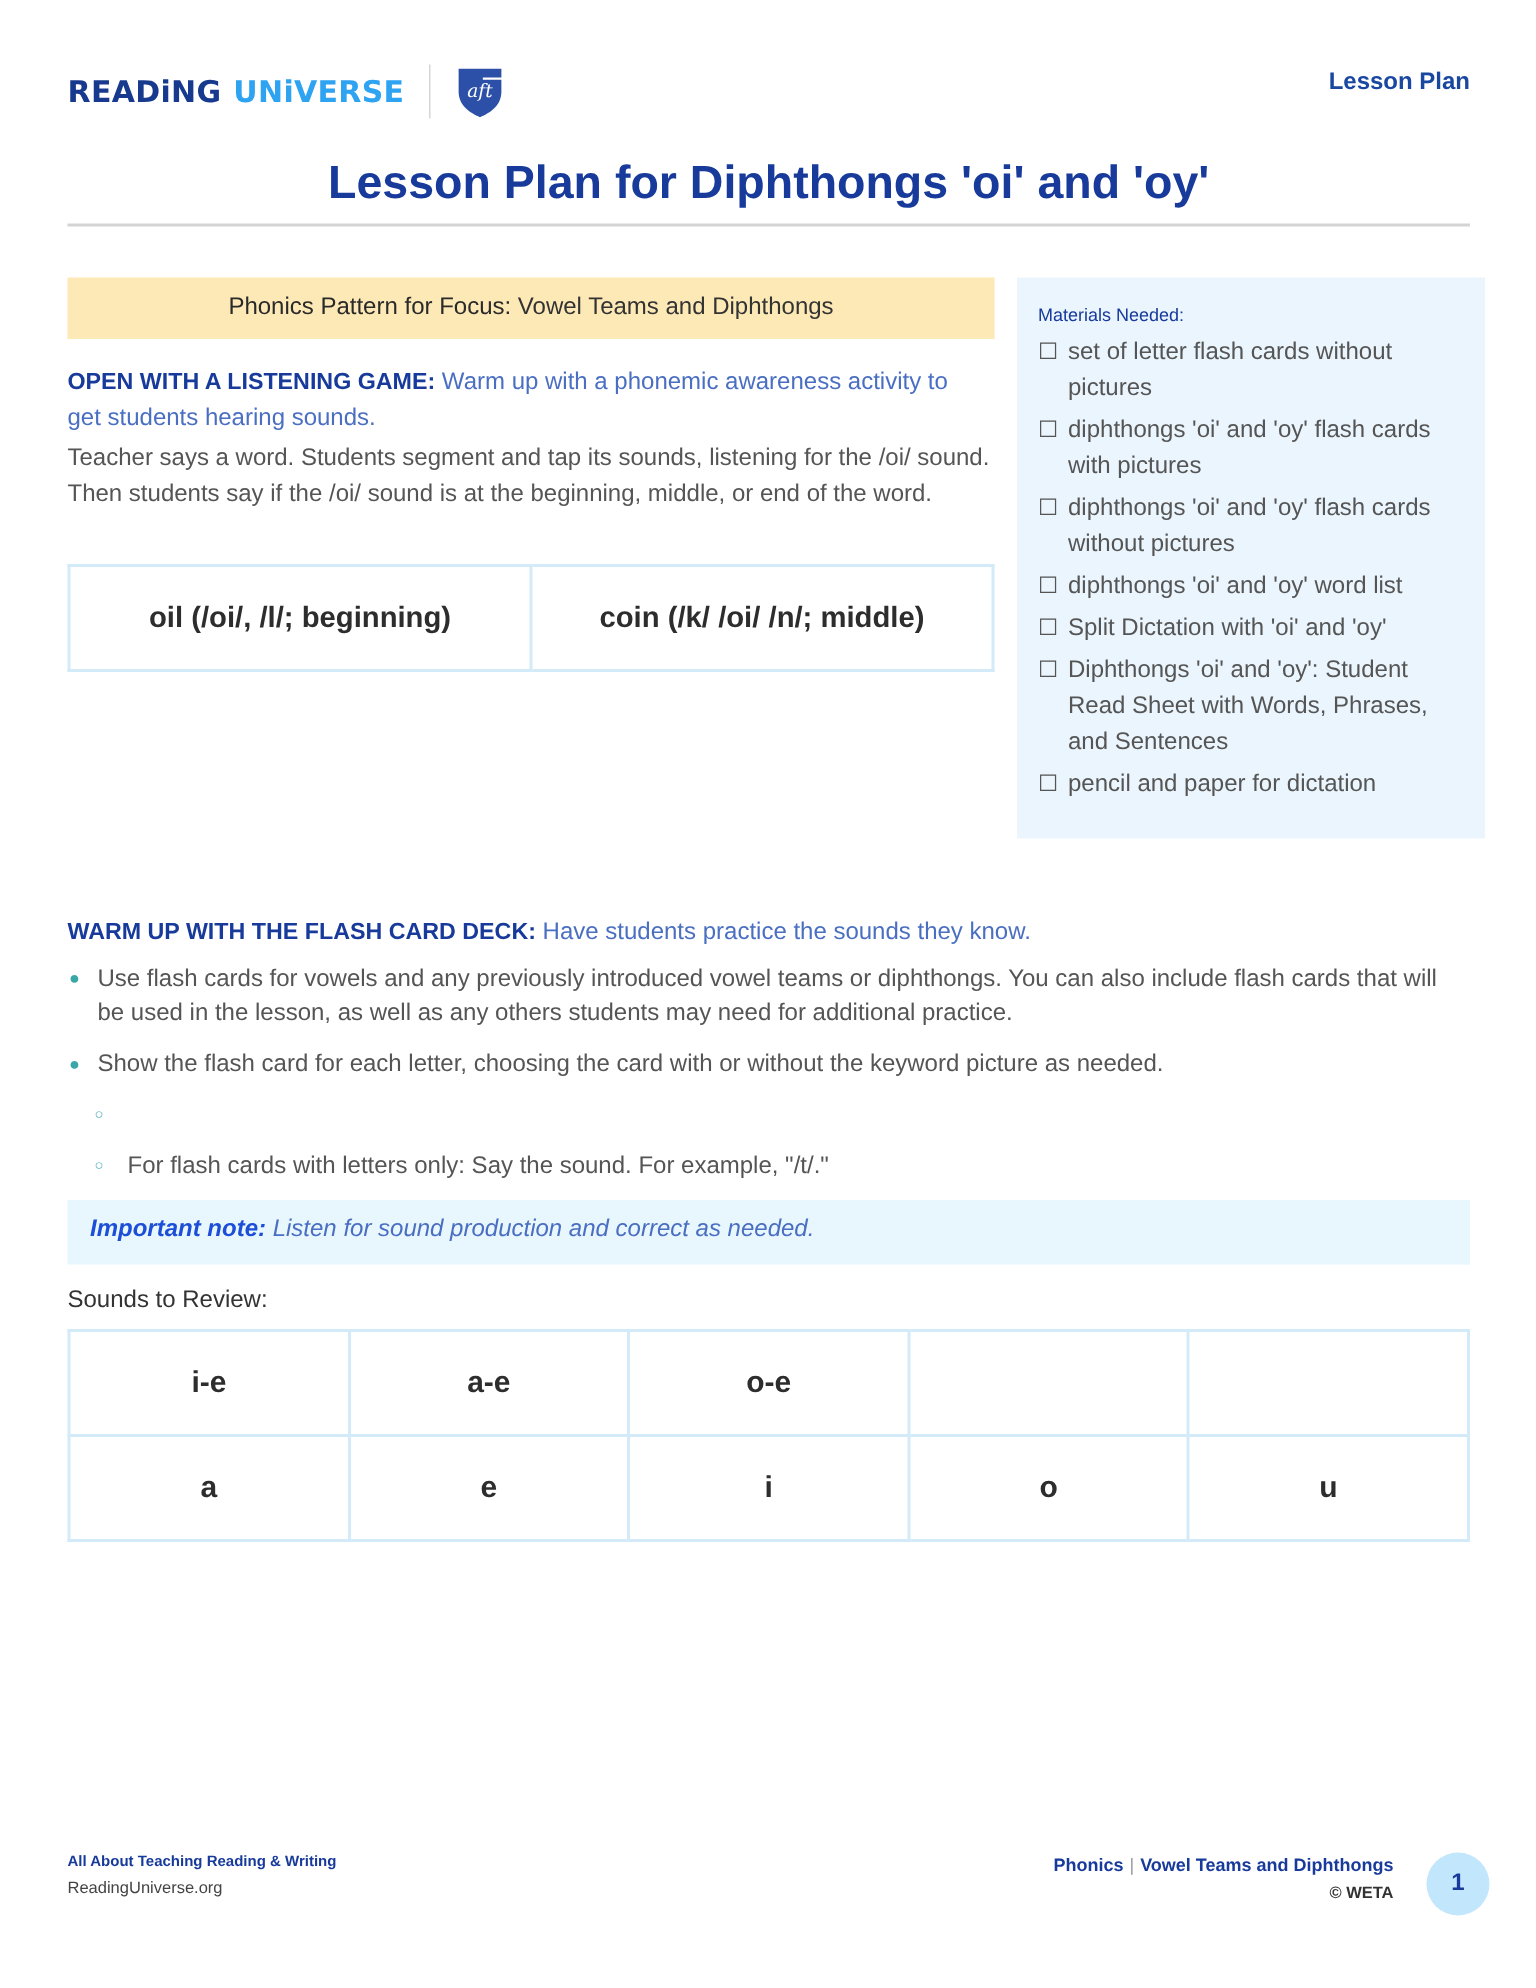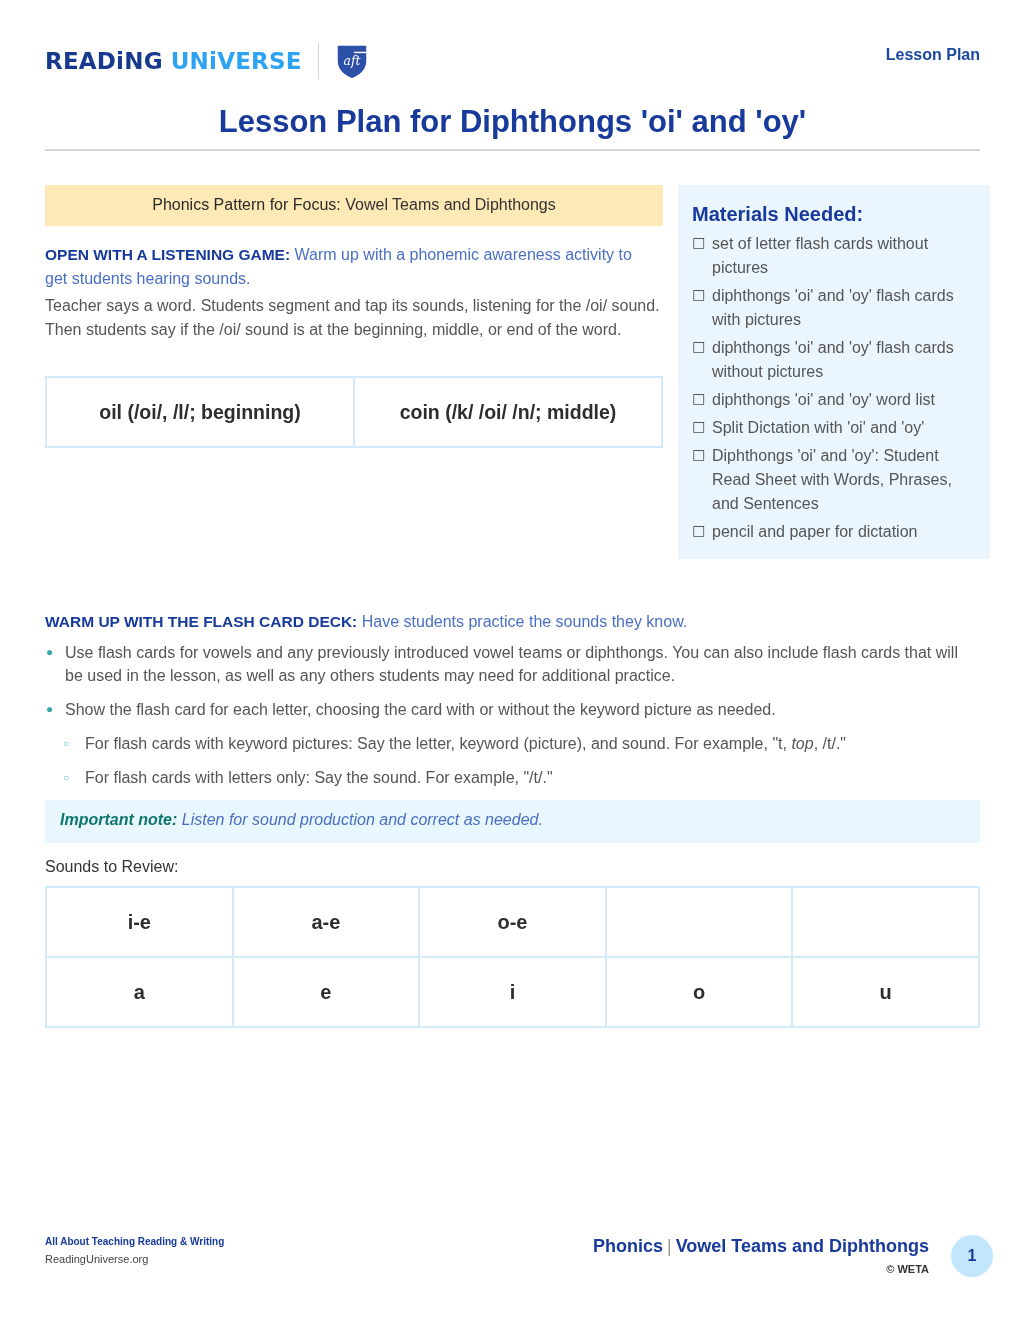--- a/index.html
+++ b/index.html
@@ -1,21 +1,21 @@
 <!DOCTYPE html>
 <html><head>
   <meta charset="utf-8">
   <style>
     * { box-sizing: border-box; margin: 0; padding: 0; }
     html, body { width: 1024px; height: 1325px; background: #ffffff; }
     body { font-family: "Liberation Sans", sans-serif; color: #444; position: relative; overflow: hidden; }
 
     .header { position: absolute; left: 45px; top: 36px; width: 935px; height: 40px; }
     .logo { position: absolute; left: 0; top: 6px; display: flex; align-items: center; }
-    .logo-word { font-family: "DejaVu Sans", sans-serif; font-weight: 900; font-size: 23px; letter-spacing: 0.2px; }
+    .logo-word { font-family: "DejaVu Sans", sans-serif; font-weight: 900; font-size: 20px; letter-spacing: 0.2px; }
     .logo-reading { color: #173a8f; }
     .logo-universe { color: #2ea3f2; margin-left: 8px; }
     .logo-divider { width: 1px; height: 36px; background: #d6d6d6; margin: 0 14px 0 16px; }
     .aft-shield { width: 38px; height: 38px; }
     .header-label { position: absolute; right: 0; top: 10px; font-weight: bold; font-size: 16px; color: #1a47a0; }
 
     .title { position: absolute; left: 45px; top: 104px; width: 935px; text-align: center; font-weight: bold; font-size: 31px; color: #173a9b; }
     .title-rule { position: absolute; left: 45px; top: 149px; width: 935px; height: 2px; background: #d4d4d4; }
 
     .focus-bar { position: absolute; left: 45px; top: 185px; width: 618px; height: 41px; background: #fde9b6; padding: 11px 16px; font-size: 16px; color: #333; text-align: center; }
@@ -24,43 +24,43 @@
     .section-head { font-weight: bold; color: #173a9b; font-size: 15.5px; }
     .section-sub { color: #4a6fc2; }
 
     .listen { position: absolute; left: 45px; top: 243px; width: 610px; font-size: 16px; line-height: 24px; }
     .listen-body { position: absolute; left: 45px; top: 294px; width: 620px; font-size: 16px; line-height: 24px; color: #555; }
 
     .word-table { position: absolute; left: 45px; top: 376px; width: 618px; border-collapse: collapse; }
     .word-table td { border: 2px solid #d3ebf8; height: 70px; text-align: center; font-weight: bold; font-size: 19.5px; color: #2d2d2d; width: 50%; }
 
     .materials { position: absolute; left: 678px; top: 185px; width: 312px; height: 374px; background: #eaf5fd; padding: 18px 14px; }
-    .materials-title { font-weight: bold; font-size: 20px; color: #173a9b; margin-bottom: 6px; }
+    .materials-title { font-weight: normal; font-size: 12px; color: #173a9b; margin-bottom: 6px; }
     .mat-item { display: flex; font-size: 16px; line-height: 24px; color: #555; margin-bottom: 4px; }
     .mat-box { flex: 0 0 20px; font-size: 15px; color: #555; line-height: 24px; }
 
     .warmup { position: absolute; left: 45px; top: 613px; width: 940px; font-size: 16px; }
     .bullets { position: absolute; left: 45px; top: 641px; width: 935px; font-size: 16px; color: #555; line-height: 23px; }
     .bullet { display: flex; margin-bottom: 11px; }
     .bullet-dot { flex: 0 0 20px; color: #39a7a7; font-size: 12px; line-height: 23px; padding-left: 1px; }
     .sub-bullet { display: flex; margin-left: 18px; margin-bottom: 11px; }
     .sub-dot { flex: 0 0 22px; color: #5fb7c4; font-size: 10px; line-height: 23px; }
 
     .note { position: absolute; left: 45px; top: 800px; width: 935px; height: 43px; background: #e8f6fd; padding: 11px 15px; font-style: italic; font-size: 16px; color: #4a6fc2; }
-    .note b { color: #0f766e; }
+    .note b { color: #1d4ed8; }
 
     .sounds-label { position: absolute; left: 45px; top: 858px; font-size: 16px; color: #333; }
     .sounds-table { position: absolute; left: 45px; top: 886px; width: 935px; border-collapse: collapse; }
     .sounds-table td { border: 2px solid #d3ebf8; height: 70px; width: 20%; text-align: center; font-weight: bold; font-size: 20px; color: #2d2d2d; }
 
     .footer-left { position: absolute; left: 45px; top: 1236px; }
     .footer-left-title { font-weight: bold; font-size: 10px; color: #173a9b; }
     .footer-left-url { font-size: 11px; color: #444; margin-top: 6px; }
     .footer-right { position: absolute; right: 95px; top: 1236px; text-align: right; }
-    .footer-right-title { font-weight: bold; font-size: 18px; color: #173a9b; }
+    .footer-right-title { font-weight: bold; font-size: 12px; color: #173a9b; }
     .footer-sep { color: #999; font-weight: normal; margin: 0 4px; }
     .footer-right-copy { font-weight: bold; font-size: 11px; color: #333; margin-top: 6px; }
     .page-num { position: absolute; left: 951px; top: 1235px; width: 42px; height: 42px; border-radius: 50%; background: #c2e6fb; color: #173a9b; font-weight: bold; font-size: 16px; display: flex; align-items: center; justify-content: center; }
   </style>
 </head>
 <body>
 
 <div class="header">
   <div class="logo">
     <span class="logo-word logo-reading">READiNG</span>
@@ -139,21 +139,20 @@
   <div class="bullet">
     <span class="bullet-dot">●</span>
     <span>Use flash cards for vowels and any previously introduced vowel teams or diphthongs. You can also include flash cards that will be used in the lesson, as well as any others students may need for additional practice.</span>
   </div>
   <div class="bullet">
     <span class="bullet-dot">●</span>
     <span>Show the flash card for each letter, choosing the card with or without the keyword picture as needed.</span>
   </div>
   <div class="sub-bullet">
     <span class="sub-dot">○</span>
-    <span><span>For flash cards with keyword pictures: Say the letter, keyword (picture), and sound. For example, "t, </span><i>top</i><span>, /t/."</span></span>
   </div>
   <div class="sub-bullet">
     <span class="sub-dot">○</span>
     <span>For flash cards with letters only: Say the sound. For example, "/t/."</span>
   </div>
 </div>
 
 <div class="note">
   <b>Important note:</b>
   <span>Listen for sound production and correct as needed.</span>

